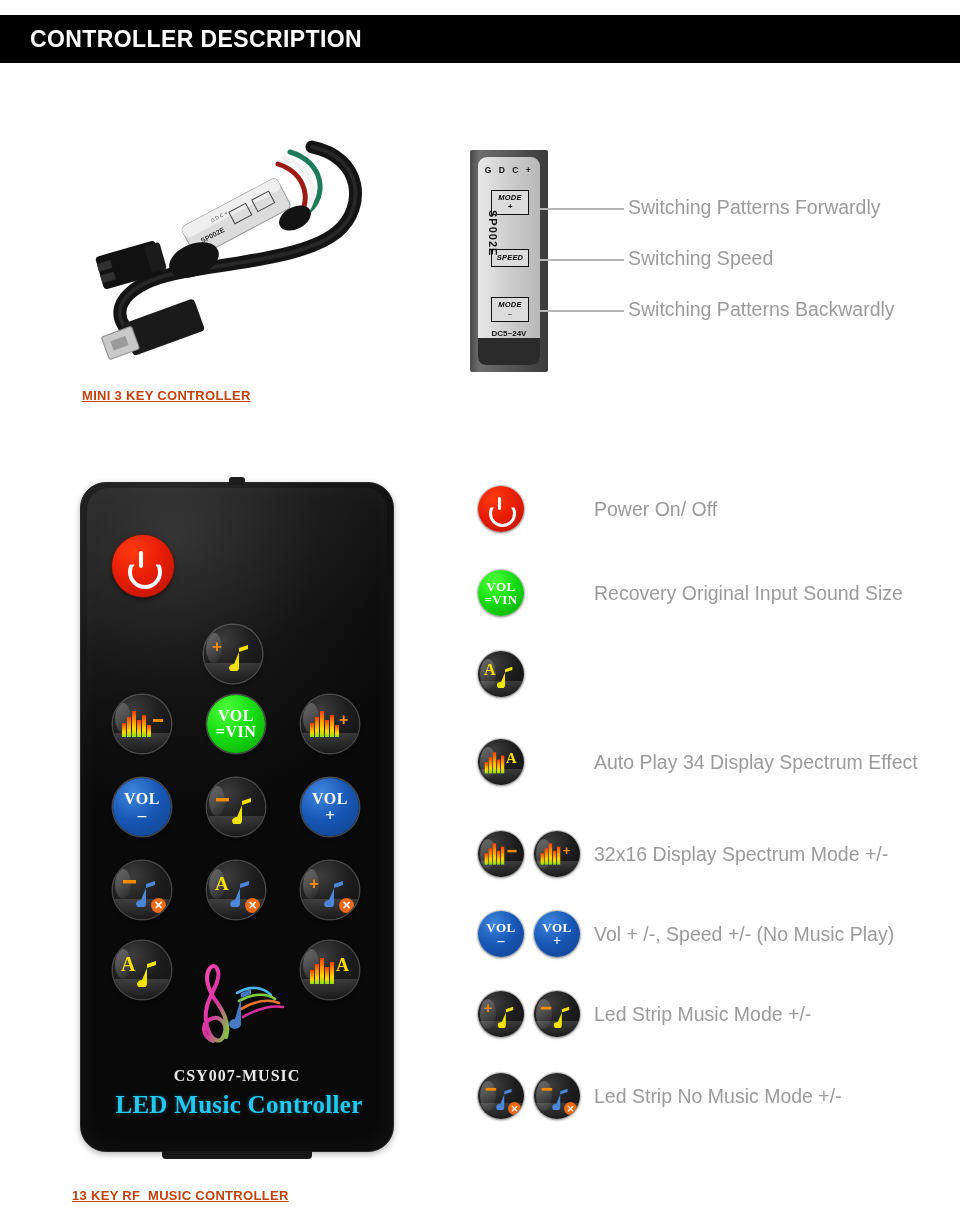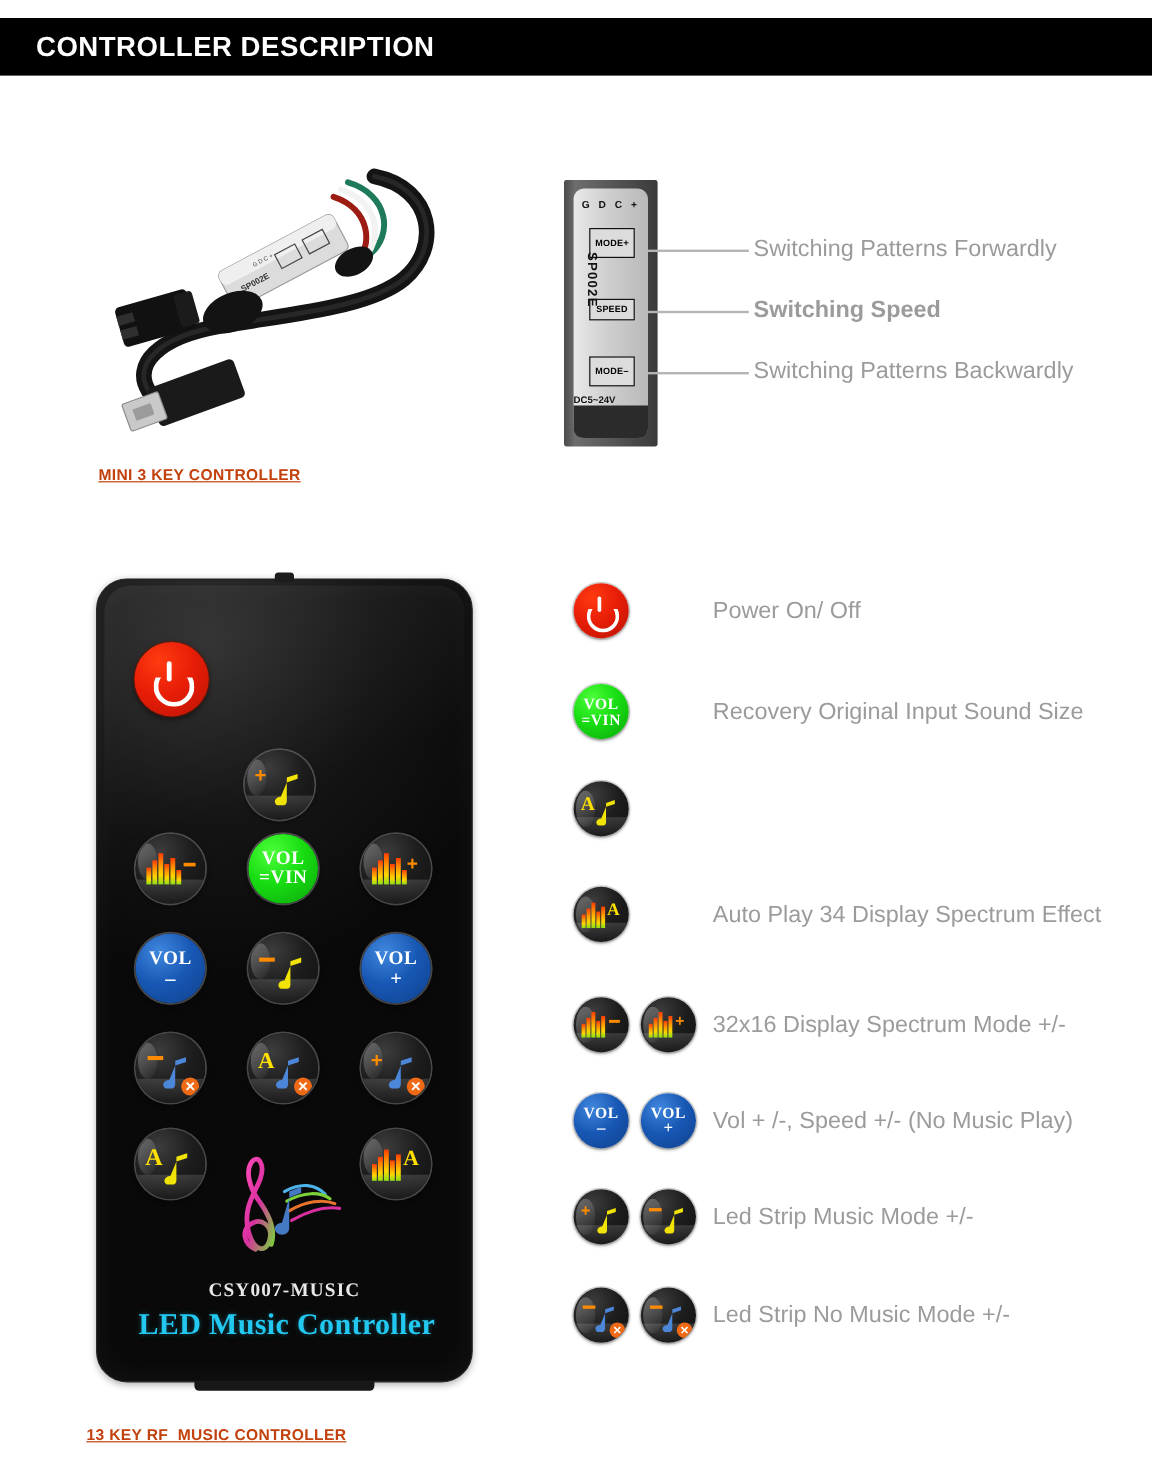--- a/index.html
+++ b/index.html
@@ -40,35 +40,36 @@
     background:linear-gradient(90deg,#e9e9e9 0%,#cfcfcf 45%,#b9b9b9 100%);
     border-radius:9px;
   }
   .sp-pins{
     position:absolute;left:0;top:8px;width:62px;text-align:center;
     font-size:8.5px;font-weight:bold;color:#111;letter-spacing:2.5px;
   }
   .sp-btn{
     position:absolute;left:13px;width:36px;height:23px;
     border:1.4px solid #111;background:#dcdcdc;
-    display:flex;flex-direction:row;align-items:center;justify-content:center;
+    display:flex;flex-direction:column;align-items:center;justify-content:center;
     line-height:1;
+    font-style:italic;
   }
   .sp-btn .t1{font-size:7.5px;font-weight:bold;color:#000;letter-spacing:.2px;}
   .sp-btn .t2{font-size:8px;font-weight:bold;color:#000;margin-top:1px;}
   .sp-btn-mode-plus{top:33px;}
   .sp-btn-speed{top:92px;height:16px;text-align:center;}
   .sp-btn-mode-minus{top:140px;}
   .sp-model{
     position:absolute;left:-16px;top:78px;width:62px;
     font-size:11px;font-weight:bold;color:#111;letter-spacing:1px;
     transform:rotate(90deg);transform-origin:center;
   }
   .sp-volt{
-    position:absolute;left:0;top:172px;width:62px;text-align:left;
+    position:absolute;left:0;top:172px;width:62px;text-align:center;
     font-size:8px;font-weight:bold;color:#111;
   }
   .sp-term{
     position:absolute;left:0;top:185px;width:62px;
     display:flex;justify-content:center;gap:16px;
     font-size:10px;font-weight:bold;color:#111;
   }
   .sp-bottom{
     position:absolute;left:8px;top:188px;width:62px;height:27px;
     background:#2b2b2b;border-radius:0 0 8px 8px;
@@ -267,21 +268,21 @@
       <span>+</span>
     </div>
   </div>
   <div class="sp-bottom"></div>
 </div>
 
 <div class="cline" style="left:540px;top:208px;width:84px;"></div>
 <div style="position:absolute;left:628px;top:196px;color:#9b9b9b;font-size:19.5px;white-space:nowrap;">Switching Patterns Forwardly</div>
 
 <div class="cline" style="left:540px;top:259px;width:84px;"></div>
-<div style="position:absolute;left:628px;top:247px;color:#9b9b9b;font-size:19.5px;white-space:nowrap;font-weight:bold;">Switching Speed</div>
+<div style="position:absolute;left:628px;top:247px;color:#9b9b9b;font-size:19.5px;white-space:nowrap;">Switching Speed</div>
 
 <div class="cline" style="left:540px;top:310px;width:84px;"></div>
 <div style="position:absolute;left:628px;top:298px;color:#9b9b9b;font-size:19.5px;white-space:nowrap;">Switching Patterns Backwardly</div>
 
 <div class="remote">
   <div class="remote-top-nub"></div>
   <div class="remote-gloss"></div>
 
   <div class="btn btn-red" style="left:31px;top:52px;">
     <div class="pwr-glyph">

